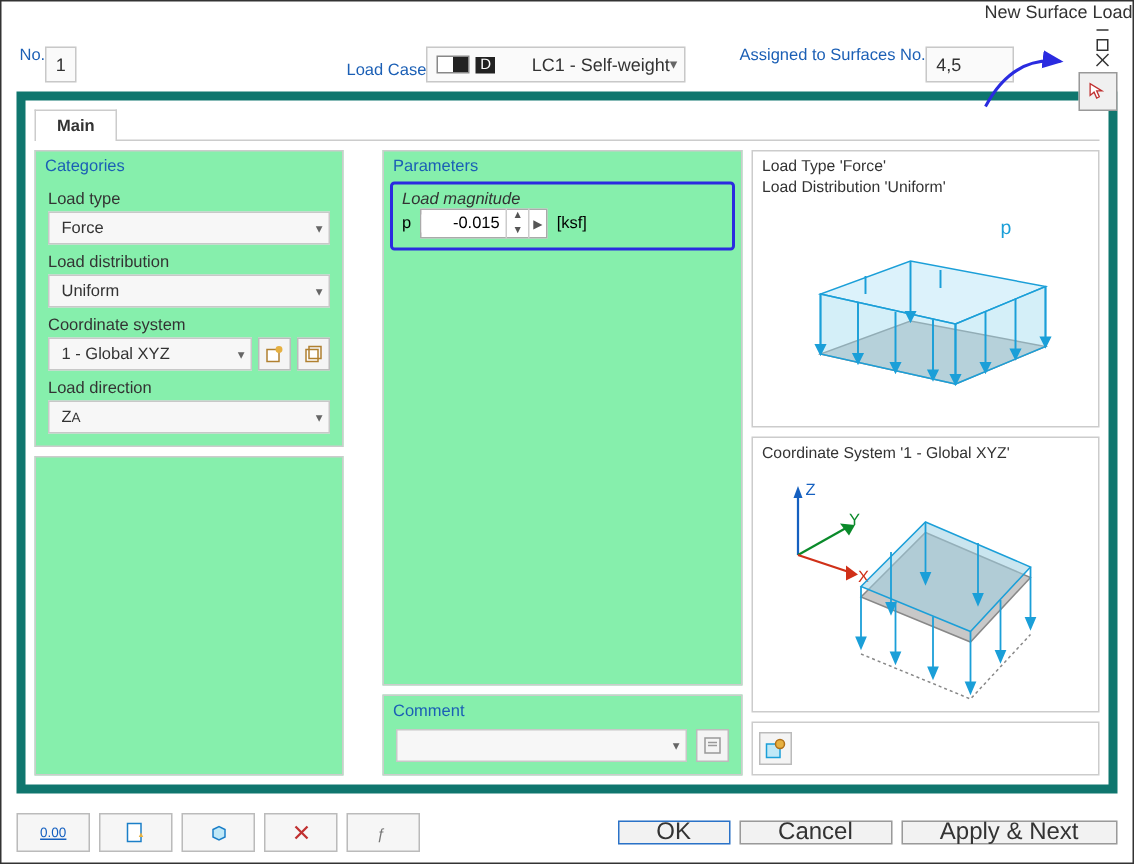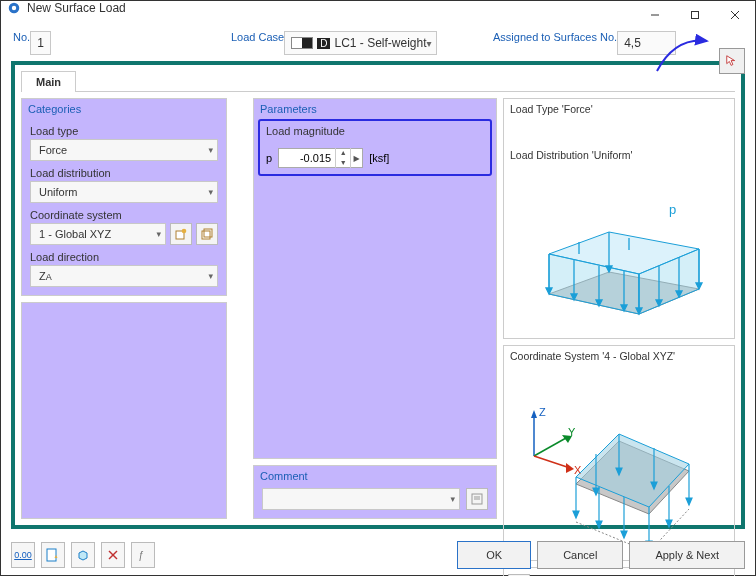--- a/index.html
+++ b/index.html
@@ -1,75 +1,75 @@
 <!DOCTYPE html>
 <html><head>
 <meta charset="utf-8">
 <style>
   * { box-sizing: border-box; font-family: "Segoe UI", Tahoma, sans-serif; }
   html,body { margin:0; padding:0; background:#fff; }
   .window { width:756px; height:576px; border:1px solid #333; background:#fff; display:flex; flex-direction:column; }
-  .titlebar { height:28px; display:flex; align-items:flex-start; padding:0 0 0 6px; font-size:12px; color:#333; }
+  .titlebar { height:28px; display:flex; align-items:flex-end; padding:0 0 0 6px; font-size:12px; color:#333;flex-direction:column; }
   .titlebar .appicon { width:14px; height:14px; margin-right:6px; }
   .titlebar .spacer { flex:1; }
   .winbtn { width:40px; height:28px; display:flex; align-items:center; justify-content:center; font-size:13px; }
   .header-row { display:flex; gap:18px; padding:2px 12px 6px 12px; }
   .hcol { display:flex; flex-direction:row; }
   .hcol.no { width:200px; }
-  .hcol.lc { flex:1; }
+  .hcol.lc { flex:1;align-items:flex-end; }
   .hcol.as { width:250px; position:relative; }
   .hlabel { font-size:11px; color:#1b5fb5; margin-bottom:2px; }
   .htext { height:24px; border:1px solid #c8c8c8; background:#fafafa; font-size:12px; padding:0 6px; display:flex; align-items:center; color:#333; }
   .hdrop { height:24px; border:1px solid #c8c8c8; background:#fafafa; font-size:12px; padding:0 4px 0 6px; display:flex; align-items:center; color:#333; position:relative; }
   .hdrop .chev { margin-left:auto; font-size:10px; color:#666; }
   .hd-badge { display:inline-flex; align-items:center; gap:4px; }
   .hd-badge .sq { width:22px; height:12px; border:1px solid #888; display:flex; }
   .hd-badge .sq .half { width:50%; height:100%; }
   .hd-badge .sq .h1 { background:#fff; }
   .hd-badge .sq .h2 { background:#222; }
   .pickbtn { position:absolute; right:-2px; top:17px; width:26px; height:26px; border:1px solid #999; background:#f0f0f0; display:flex; align-items:center; justify-content:center; }
   .arrow-callout { position:absolute; right:28px; top:0; pointer-events:none; }
 
-  .body { flex:1; border:4px solid #0f766e; margin:0 10px 6px 10px; display:flex; flex-direction:column; padding:6px 6px 6px 6px; min-height:0; }
+  .body { flex:1; border:6px solid #0f766e; margin:0 10px 6px 10px; display:flex; flex-direction:column; padding:6px 6px 6px 6px; min-height:0; }
   .tabs { display:flex; font-size:11px; color:#333; }
   .tab { padding:4px 14px; border:1px solid #ccc; border-bottom:none; background:#f6f6f6; }
   .tab.active { background:#fff; font-weight:600; }
   .tabstrip-fill { flex:1; border-bottom:1px solid #ccc; }
   .cols { flex:1; display:flex; gap:6px; margin-top:6px; min-height:0; }
   .colL { width:206px; display:flex; flex-direction:column; }
   .colM { flex:1; display:flex; flex-direction:column;padding-left:20px; }
   .colR { width:232px; display:flex; flex-direction:column; }
-  .panel { border:1px solid #ccc; background:#c4b5fd; }
+  .panel { border:1px solid #ccc; background:#86efac; }
   .sect-title { font-size:11px; color:#1b5fb5; padding:4px 6px 2px 6px; }
   .inner { padding:2px 8px 8px 8px; }
   .flabel { font-size:11px; color:#333; margin-top:6px; margin-bottom:2px; }
   .combo { height:22px; border:1px solid #c8c8c8; background:#f7f7f7; font-size:11px; display:flex; align-items:center; padding:0 4px 0 8px; color:#333; }
   .combo .chev { margin-left:auto; font-size:9px; color:#666; }
   .smbtn { width:22px; height:22px; border:1px solid #bbb; background:#f4f4f4; display:flex; align-items:center; justify-content:center; font-size:11px; }
   .panel.flexfill { flex:1; }
   .param-highlight { border:2px solid #2a2be0; border-radius:3px; padding:4px 6px 6px 6px; margin:2px 4px; }
-  .param-sub { font-size:11px; color:#333; margin-bottom:11px; }
+  .param-sub { font-size:11px; color:#333; margin-bottom:0;font-style:italic; }
   .param-row { display:flex; align-items:center; gap:6px; font-size:11px; }
   .spinbox { display:flex; align-items:center; border:1px solid #aaa; height:20px; background:#fff; }
   .spinbox input { width:56px; border:none; text-align:right; font-size:11px; padding:0 4px; outline:none; }
   .spinbox .spcol { display:flex; flex-direction:column; border-left:1px solid #ccc; }
   .spinbox .sp { width:14px; height:10px; font-size:7px; line-height:10px; text-align:center; color:#555; cursor:pointer; }
   .spinbox .stepL, .spinbox .stepR { width:12px; height:20px; font-size:8px; display:flex; align-items:center; justify-content:center; border-left:1px solid #ccc; color:#555; cursor:pointer; }
-  .preview { border:1px solid #ccc; flex:1; padding:4px 6px; font-size:10.5px; color:#333; display:flex; flex-direction:column;gap:32px; }
+  .preview { border:1px solid #ccc; flex:1; padding:4px 6px; font-size:10.5px; color:#333; display:flex; flex-direction:column; }
   .preview .ptxt { line-height:1.3; }
   .preview-img { flex:1; display:flex; align-items:center; justify-content:center; min-height:0; }
   .preview2 { border:1px solid #ccc; min-height:36px; margin-top:6px; padding:4px; display:flex; align-items:center; }
   .comment-row { margin-top:6px;border-radius:22px; }
   .comment-box { display:flex; gap:6px; align-items:center; margin-top:2px;}
   .comment-box .combo { flex:1; }
   .footer { height:40px; display:flex; align-items:center; padding:0 10px; gap:6px; }
   .footer .spacer { flex:1; }
-  .btn { height:28px; min-width:74px; padding:0 25px; border:1px solid #9a9a9a; background:#f2f2f2; font-size:11px; color:#333; display:flex; align-items:center; justify-content:center; }
+  .btn { height:16px; min-width:74px; padding:0 25px; border:1px solid #9a9a9a; background:#f2f2f2; font-size:16px; color:#333; display:flex; align-items:center; justify-content:center; }
   .btn.primary { border:1.5px solid #2a72c8; }
-  .tbtn { width:24px; height:26px; border:1px solid #bbb; background:#f6f6f6; display:flex; align-items:center; justify-content:center; font-size:11px; }
+  .tbtn { width:49px; height:26px; border:1px solid #bbb; background:#f6f6f6; display:flex; align-items:center; justify-content:center; font-size:11px; }
   .sub { font-size:9px; }
 </style>
 </head>
 <body>
 
 <div class="window">
 
   <div class="titlebar">
     <svg class="appicon" viewBox="0 0 16 16">
       <circle cx="8" cy="8" r="6" fill="#2a72c8"></circle>
@@ -103,21 +103,21 @@
     <div class="hcol lc">
       <div class="hlabel">Load Case</div>
       <div class="hdrop">
         <span class="hd-badge">
           <span class="sq">
               <span class="half h1"></span>
               <span class="half h2"></span>
             </span>
           <span style="background:#222;color:#fff;padding:0 3px;font-size:10px;">D</span>
         </span>
-        <span style="margin-left:4px">LC1 - Self-weight</span>
+        <span style="margin-left:24px">LC1 - Self-weight</span>
         <span class="chev">▾</span>
       </div>
     </div>
     <div class="hcol as">
       <div class="hlabel">Assigned to Surfaces No.</div>
       <div class="htext" style="padding-right:34px">4,5</div>
       <div class="pickbtn">
         <svg width="14" height="14" viewBox="0 0 16 16">
           <path d="M2 2 L2 11 L5 8.5 L7 13 L9 12 L7 7.5 L11 7.5 Z" fill="#fff" stroke="#c03030" stroke-width="1"></path>
         </svg>
@@ -252,21 +252,21 @@
                   <polygon points="177,89 183,89 180,95" fill="#1b9fd8"></polygon>
                 <line x1="90" y1="38" x2="90" y2="74"></line>
                   <polygon points="87,72 93,72 90,78" fill="#1b9fd8"></polygon>
                 <line x1="60" y1="48" x2="60" y2="60"></line>
                   <line x1="110" y1="44" x2="110" y2="56"></line>
               </g>
             </svg>
           </div>
         </div>
         <div class="preview" style="margin-top:6px">
-          <div class="ptxt"><span>Coordinate System </span><span>'4 - Global XYZ'</span></div>
+          <div class="ptxt"><span>Coordinate System </span><span>'1 - Global XYZ'</span></div>
           <div class="preview-img">
             <svg width="210" height="160" viewBox="0 0 210 160">
               <g font-size="11">
                 <line x1="20" y1="60" x2="20" y2="18" stroke="#1560c0" stroke-width="1.5"></line>
                   <polygon points="17,22 23,22 20,14" fill="#1560c0"></polygon>
                 <text x="25" y="20" fill="#1560c0">Z</text>
                 <line x1="20" y1="60" x2="52" y2="42" stroke="#0a8a2a" stroke-width="1.5"></line>
                   <polygon points="48,39 54,47 58,40" fill="#0a8a2a"></polygon>
                 <text x="54" y="40" fill="#0a8a2a">Y</text>
                 <line x1="20" y1="60" x2="56" y2="72" stroke="#d03018" stroke-width="1.5"></line>

